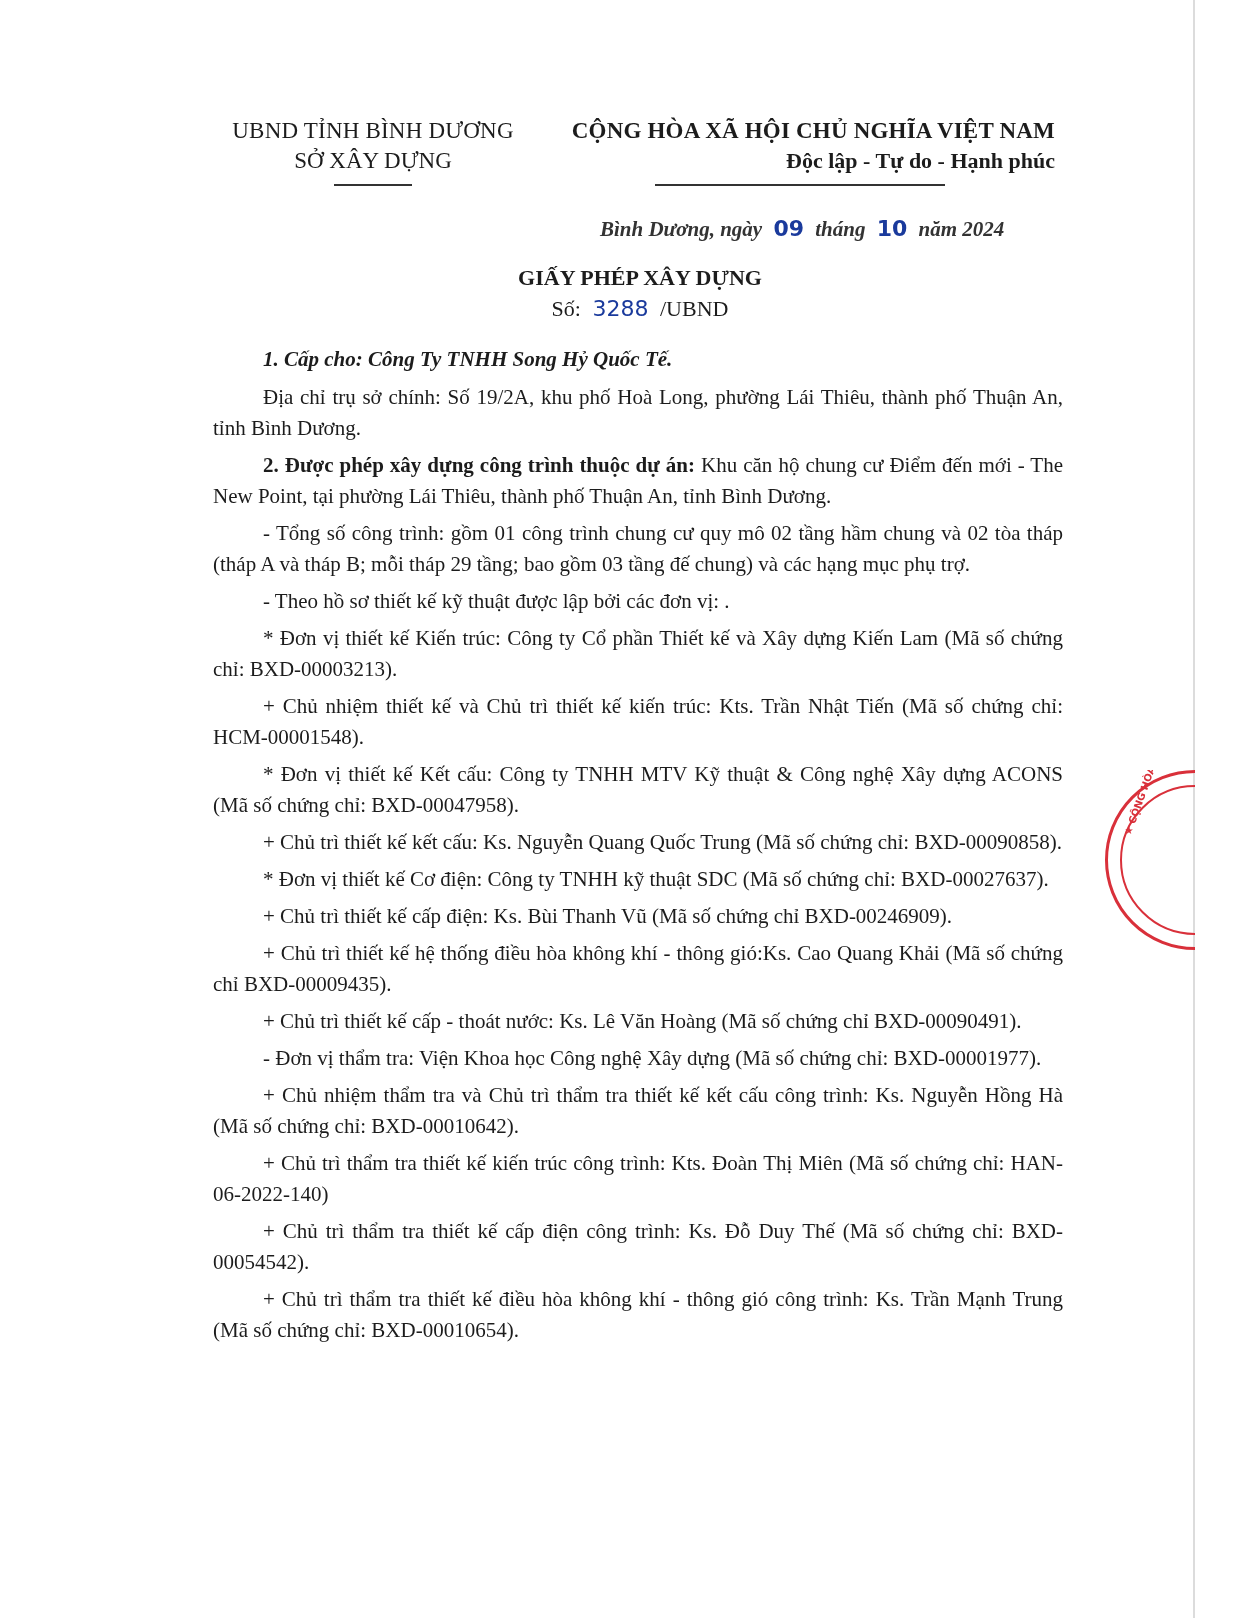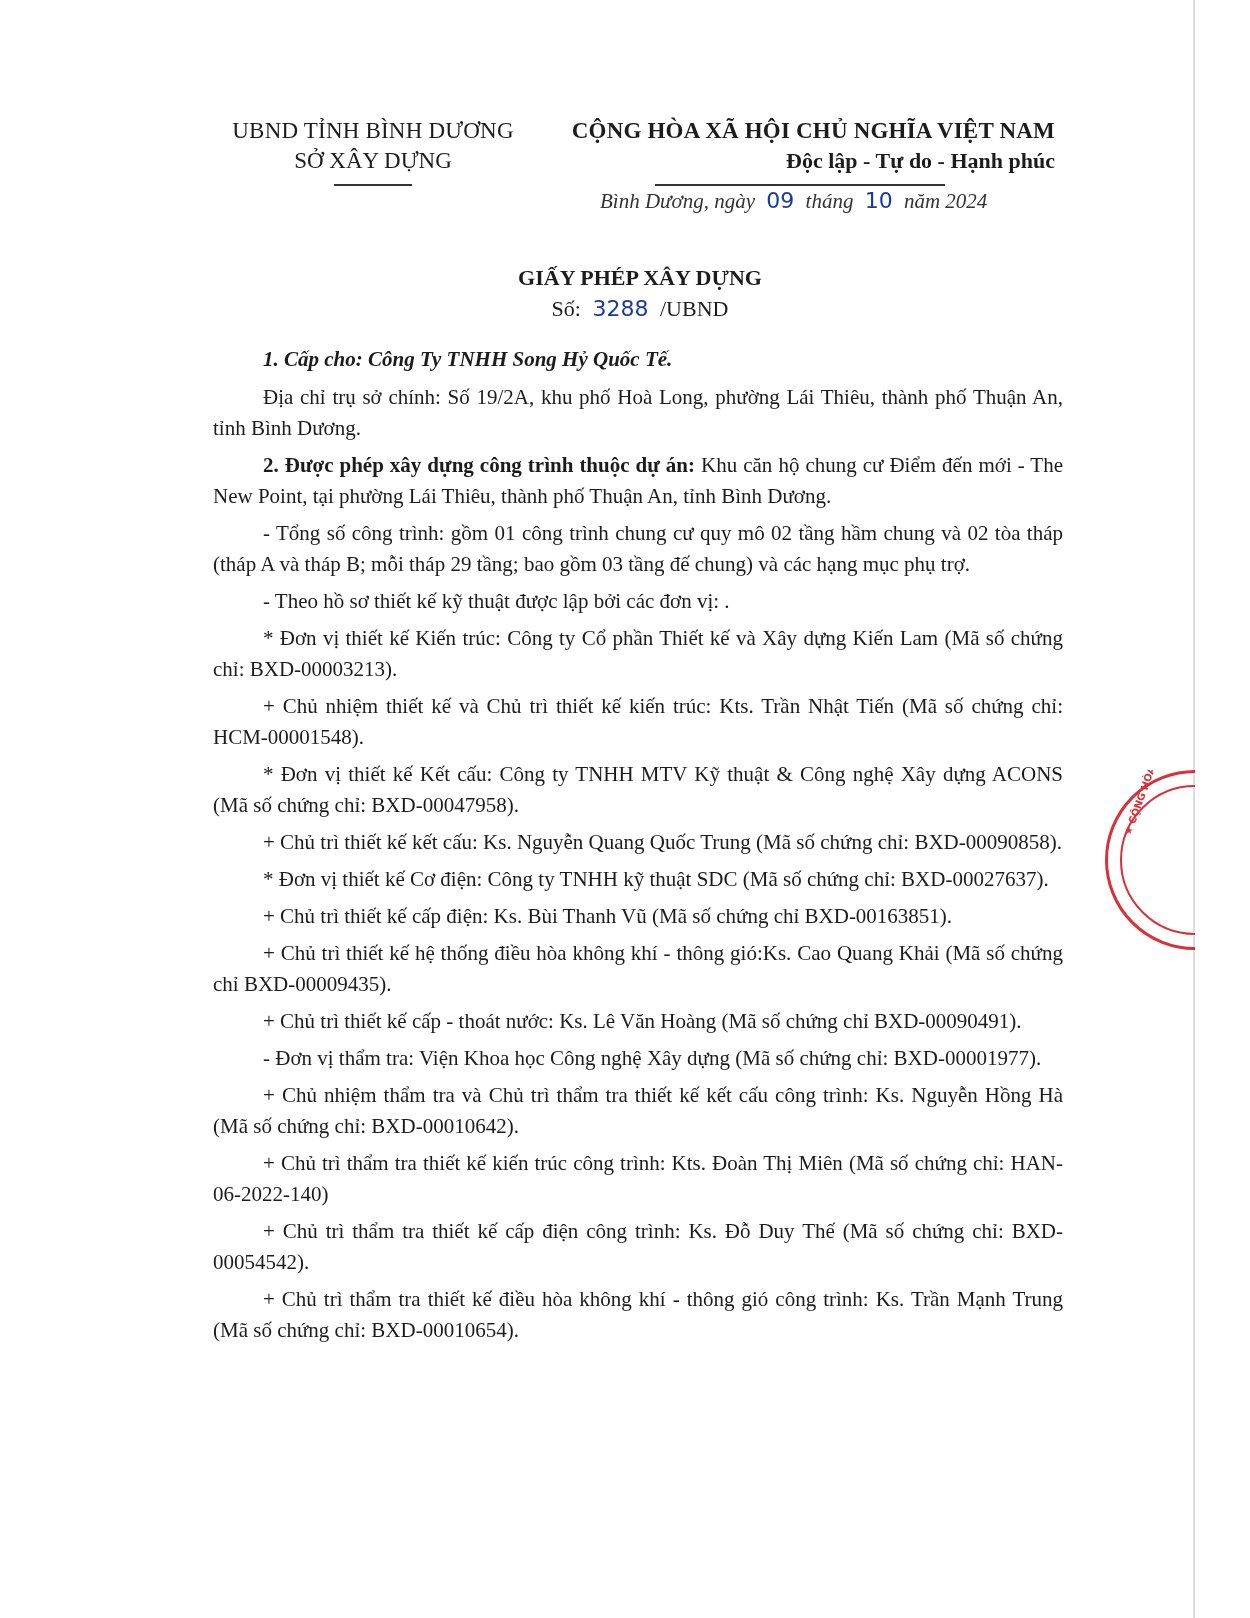--- a/index.html
+++ b/index.html
@@ -9,21 +9,21 @@
   .header { position:absolute; top:116px; left:0; width:1250px; height:80px; }
   .hdr-left { position:absolute; left:218px; width:310px; text-align:center; }
   .hdr-right { position:absolute; left:545px; width:510px; text-align:right; }
   .hdr-line1 { font-size:23px; letter-spacing:0.2px; line-height:30px; white-space:nowrap; }
   .hdr-line2 { font-size:22px; line-height:30px; font-weight:bold; white-space:nowrap; }
   .hdr-left .hdr-line2 { font-weight:normal; font-size:23px; }
   .hdr-right .hdr-line1 { font-weight:bold; }
   .rule { height:2px; background:#333; margin:8px auto 0; }
   .hdr-left .rule { width:78px; }
   .hdr-right .rule { width:290px; }
-  .date { position:absolute; top:188px; left:600px; font-size:21px; font-style:italic; white-space:nowrap; color:#333; }
+  .date { position:absolute; top:216px; left:600px; font-size:21px; font-style:italic; white-space:nowrap; color:#333;font-weight:bold; }
   .hand { font-family:"DejaVu Sans",sans-serif; font-style:normal; color:#1a3a9c; font-size:22px; padding:0 6px; }
   .title { position:absolute; top:265px; left:0; width:1280px; text-align:center; font-size:22px; font-weight:bold; }
   .number { position:absolute; top:296px; left:0; width:1280px; text-align:center; font-size:22px; }
   .body { position:absolute; top:344px; left:213px; width:850px; font-size:21px; line-height:31px; text-align:justify; }
   .body p { margin:0 0 6px 0; text-indent:50px; }
   .body p.sec1 { margin-bottom:7px;font-style:italic; }
   .b { font-weight:bold; }
   .stamp { position:absolute; left:1105px; top:770px; width:180px; height:180px; border-radius:50%;
            border:3px solid #d9303a; box-sizing:border-box; clip-path:inset(0 90px 0 0); }
   .stamp-inner { position:absolute; left:12px; top:12px; width:150px; height:150px; border-radius:50%; border:2px solid #d9303a; box-sizing:border-box; }
@@ -66,21 +66,21 @@
   <p class="sec1 b">1. Cấp cho: Công Ty TNHH Song Hỷ Quốc Tế.</p>
   <p>Địa chỉ trụ sở chính: Số 19/2A, khu phố Hoà Long, phường Lái Thiêu, thành phố Thuận An, tỉnh Bình Dương.</p>
   <p><span class="b">2. Được phép xây dựng công trình thuộc dự án:</span><span> Khu căn hộ chung cư Điểm đến mới - The New Point, tại phường Lái Thiêu, thành phố Thuận An, tỉnh Bình Dương.</span></p>
   <p>- Tổng số công trình: gồm 01 công trình chung cư quy mô 02 tầng hầm chung và 02 tòa tháp (tháp A và tháp B; mỗi tháp 29 tầng; bao gồm 03 tầng đế chung) và các hạng mục phụ trợ.</p>
   <p>- Theo hồ sơ thiết kế kỹ thuật được lập bởi các đơn vị: .</p>
   <p>* Đơn vị thiết kế Kiến trúc: Công ty Cổ phần Thiết kế và Xây dựng Kiến Lam (Mã số chứng chỉ: BXD-00003213).</p>
   <p>+ Chủ nhiệm thiết kế và Chủ trì thiết kế kiến trúc: Kts. Trần Nhật Tiến (Mã số chứng chỉ: HCM-00001548).</p>
   <p>* Đơn vị thiết kế Kết cấu: Công ty TNHH MTV Kỹ thuật &amp; Công nghệ Xây dựng ACONS (Mã số chứng chỉ: BXD-00047958).</p>
   <p>+ Chủ trì thiết kế kết cấu: Ks. Nguyễn Quang Quốc Trung (Mã số chứng chỉ: BXD-00090858).</p>
   <p>* Đơn vị thiết kế Cơ điện: Công ty TNHH kỹ thuật SDC (Mã số chứng chỉ: BXD-00027637).</p>
-  <p>+ Chủ trì thiết kế cấp điện: Ks. Bùi Thanh Vũ (Mã số chứng chỉ BXD-00163851).</p>
+  <p>+ Chủ trì thiết kế cấp điện: Ks. Bùi Thanh Vũ (Mã số chứng chỉ BXD-00246909).</p>
   <p>+ Chủ trì thiết kế hệ thống điều hòa không khí - thông gió:Ks. Cao Quang Khải (Mã số chứng chỉ BXD-00009435).</p>
   <p>+ Chủ trì thiết kế cấp - thoát nước: Ks. Lê Văn Hoàng (Mã số chứng chỉ BXD-00090491).</p>
   <p>- Đơn vị thẩm tra: Viện Khoa học Công nghệ Xây dựng (Mã số chứng chỉ: BXD-00001977).</p>
   <p>+ Chủ nhiệm thẩm tra và Chủ trì thẩm tra thiết kế kết cấu công trình: Ks. Nguyễn Hồng Hà (Mã số chứng chỉ: BXD-00010642).</p>
   <p>+ Chủ trì thẩm tra thiết kế kiến trúc công trình: Kts. Đoàn Thị Miên (Mã số chứng chỉ: HAN-06-2022-140)</p>
   <p>+ Chủ trì thẩm tra thiết kế cấp điện công trình: Ks. Đỗ Duy Thế (Mã số chứng chỉ: BXD-00054542).</p>
   <p>+ Chủ trì thẩm tra thiết kế điều hòa không khí - thông gió công trình: Ks. Trần Mạnh Trung (Mã số chứng chỉ: BXD-00010654).</p>
 </div>
 
 <div class="stamp">

